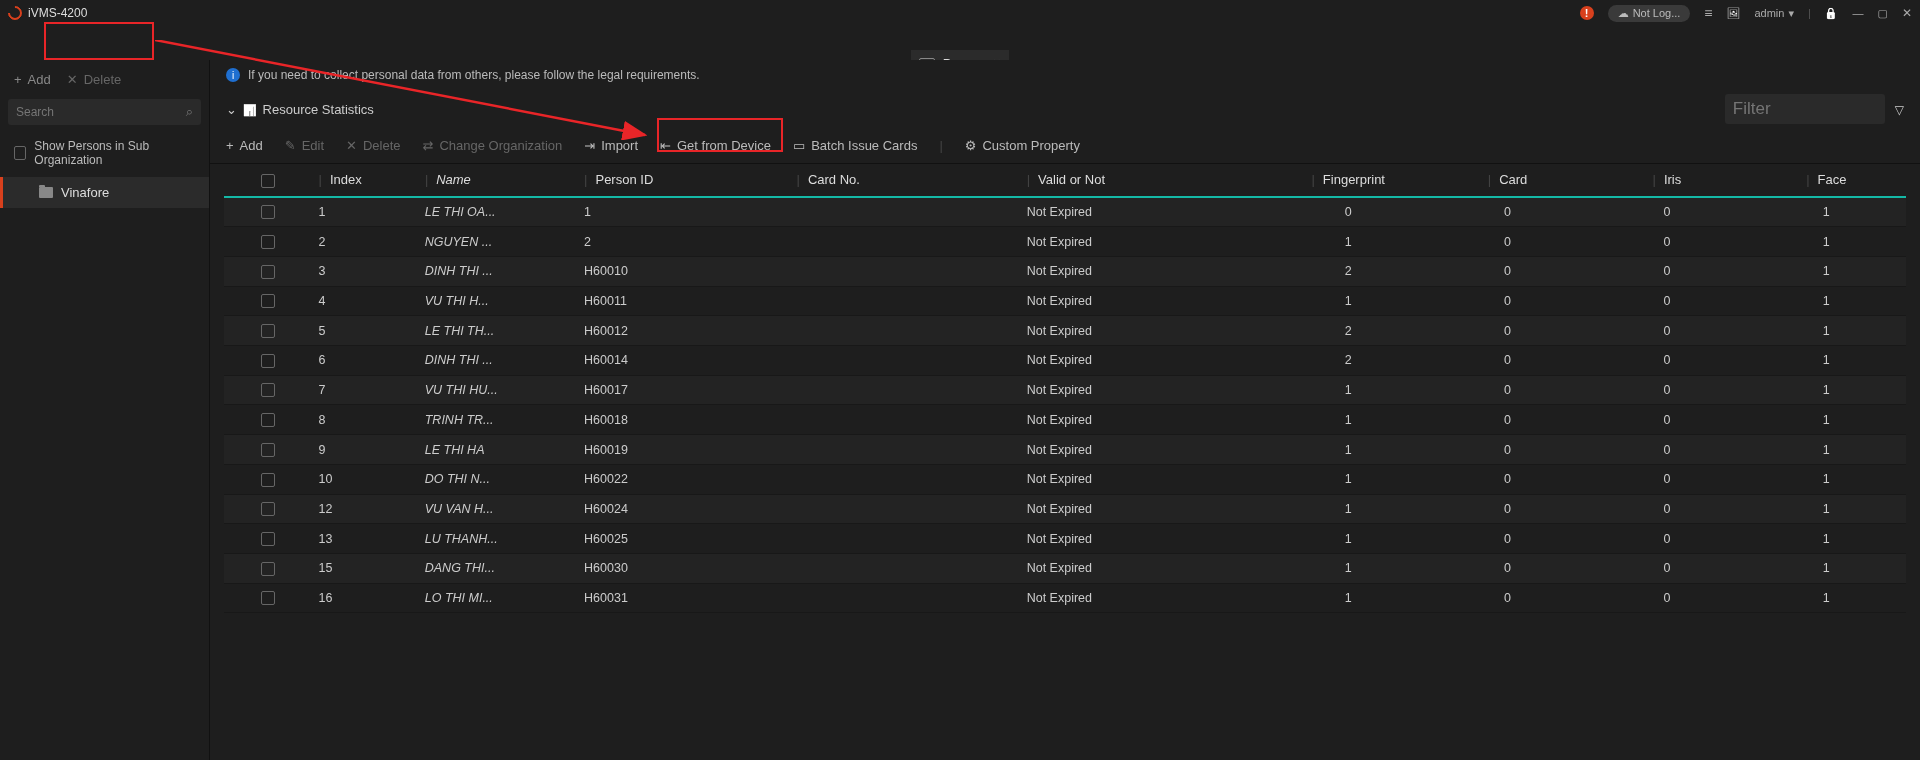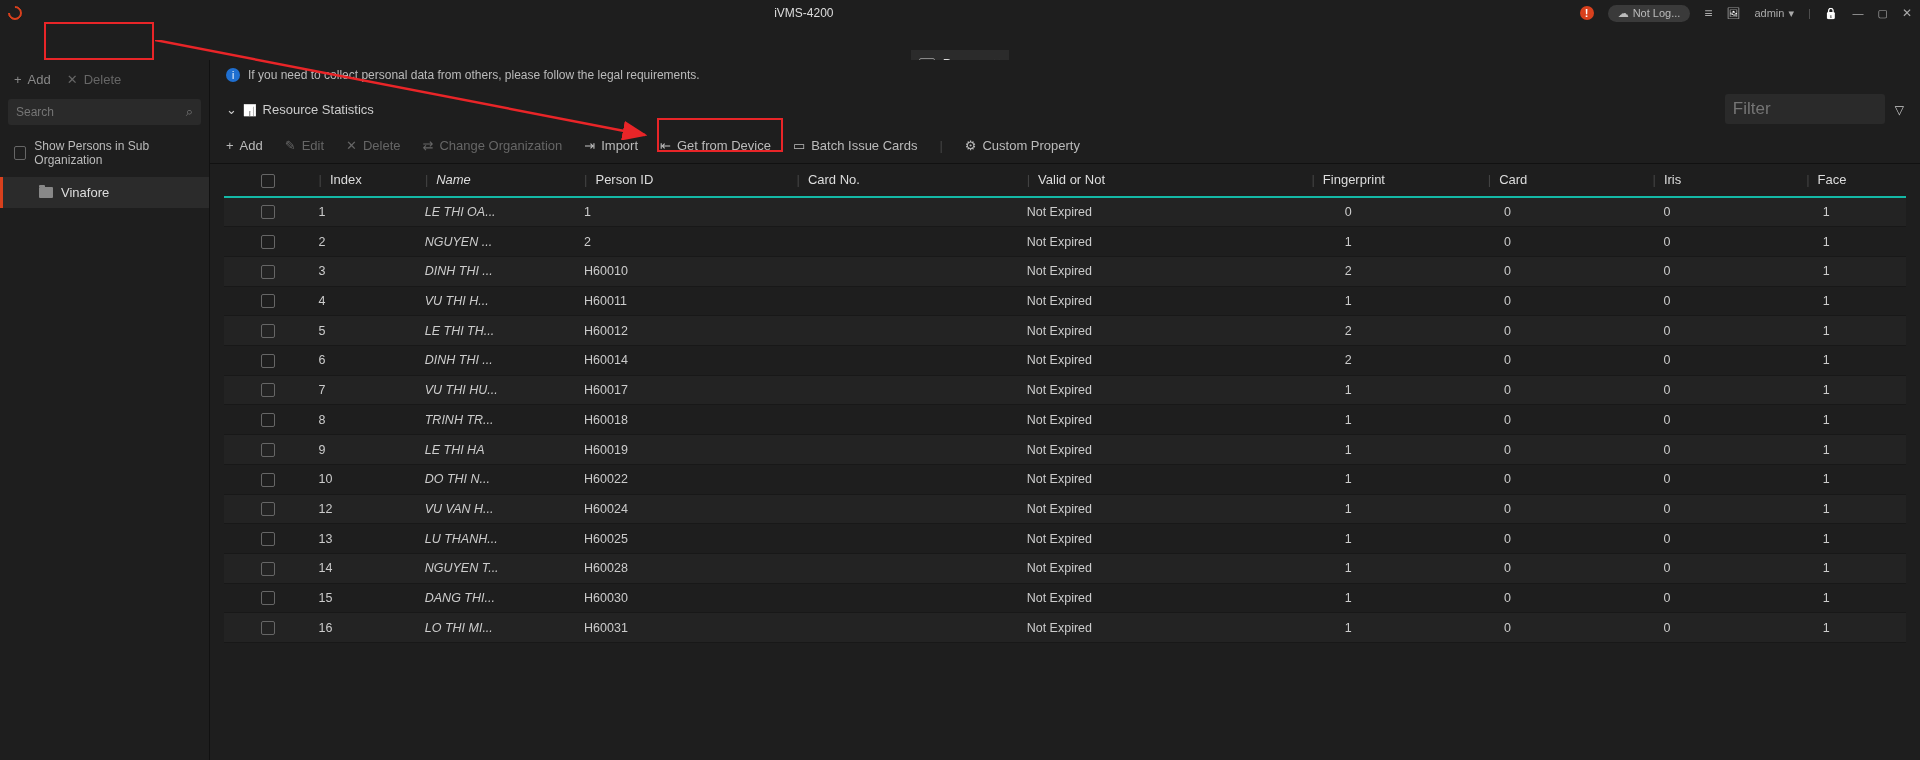--- a/index.html
+++ b/index.html
@@ -1,17 +1,17 @@
 <!DOCTYPE html>
 <html><head>
 <meta charset="utf-8">
 <style>
 * { margin: 0; padding: 0; box-sizing: border-box; font-family: "Segoe UI", Arial, sans-serif; }
 body { background: #1e1e1e; color: #ccc; font-size: 13px; width: 1920px; height: 760px; overflow: hidden; position: relative; }
-.titlebar { height: 26px; display: flex; align-items: center; padding: 0 8px; background: #1e1e1e; text-align: center; }
+.titlebar { height: 26px; display: flex; align-items: center; padding: 0 8px; background: #1e1e1e; }
 .app-logo { width: 14px; height: 14px; border: 2px solid #d8401d; border-radius: 50%; border-top-color: transparent; transform: rotate(-45deg); margin-right: 6px; }
 .app-title { flex: 1; font-size: 12px; color: #ddd; }
 .title-right { display: flex; align-items: center; gap: 14px; color: #aaa; }
 .title-right span { display: inline-flex; align-items: center; gap: 4px; font-size: 11px; }
 .cloud-btn { background: #3a3a3a; border-radius: 10px; padding: 2px 10px; display: inline-flex; align-items: center; gap: 4px; color: #bbb; cursor: pointer; }
 .alert-dot { width: 14px; height: 14px; background: #d8401d; border-radius: 50%; display: flex; align-items: center; justify-content: center; color: #fff; font-size: 10px; font-weight: bold;}
 .wc { cursor: pointer; }
 
 .tabbar { height: 34px; display: flex; align-items: center; gap: 22px; padding: 0 12px; background: #1e1e1e; flex-direction: column; }
 .grid-icon { width: 16px; height: 16px; display: grid; grid-template: 1fr 1fr / 1fr 1fr; gap: 2px; cursor: pointer; }
@@ -387,32 +387,20 @@
               <td>H60025</td>
               <td></td>
               <td>Not Expired</td>
               <td>1</td>
               <td>0</td>
               <td>0</td>
               <td>1</td>
             </tr>
             <tr>
               <td><span class="chk"></span></td>
-              <td>14</td>
-              <td>NGUYEN T...</td>
-              <td>H60028</td>
-              <td></td>
-              <td>Not Expired</td>
-              <td>1</td>
-              <td>0</td>
-              <td>0</td>
-              <td>1</td>
-            </tr>
-            <tr>
-              <td><span class="chk"></span></td>
               <td>15</td>
               <td>DANG THI...</td>
               <td>H60030</td>
               <td></td>
               <td>Not Expired</td>
               <td>1</td>
               <td>0</td>
               <td>0</td>
               <td>1</td>
             </tr>

